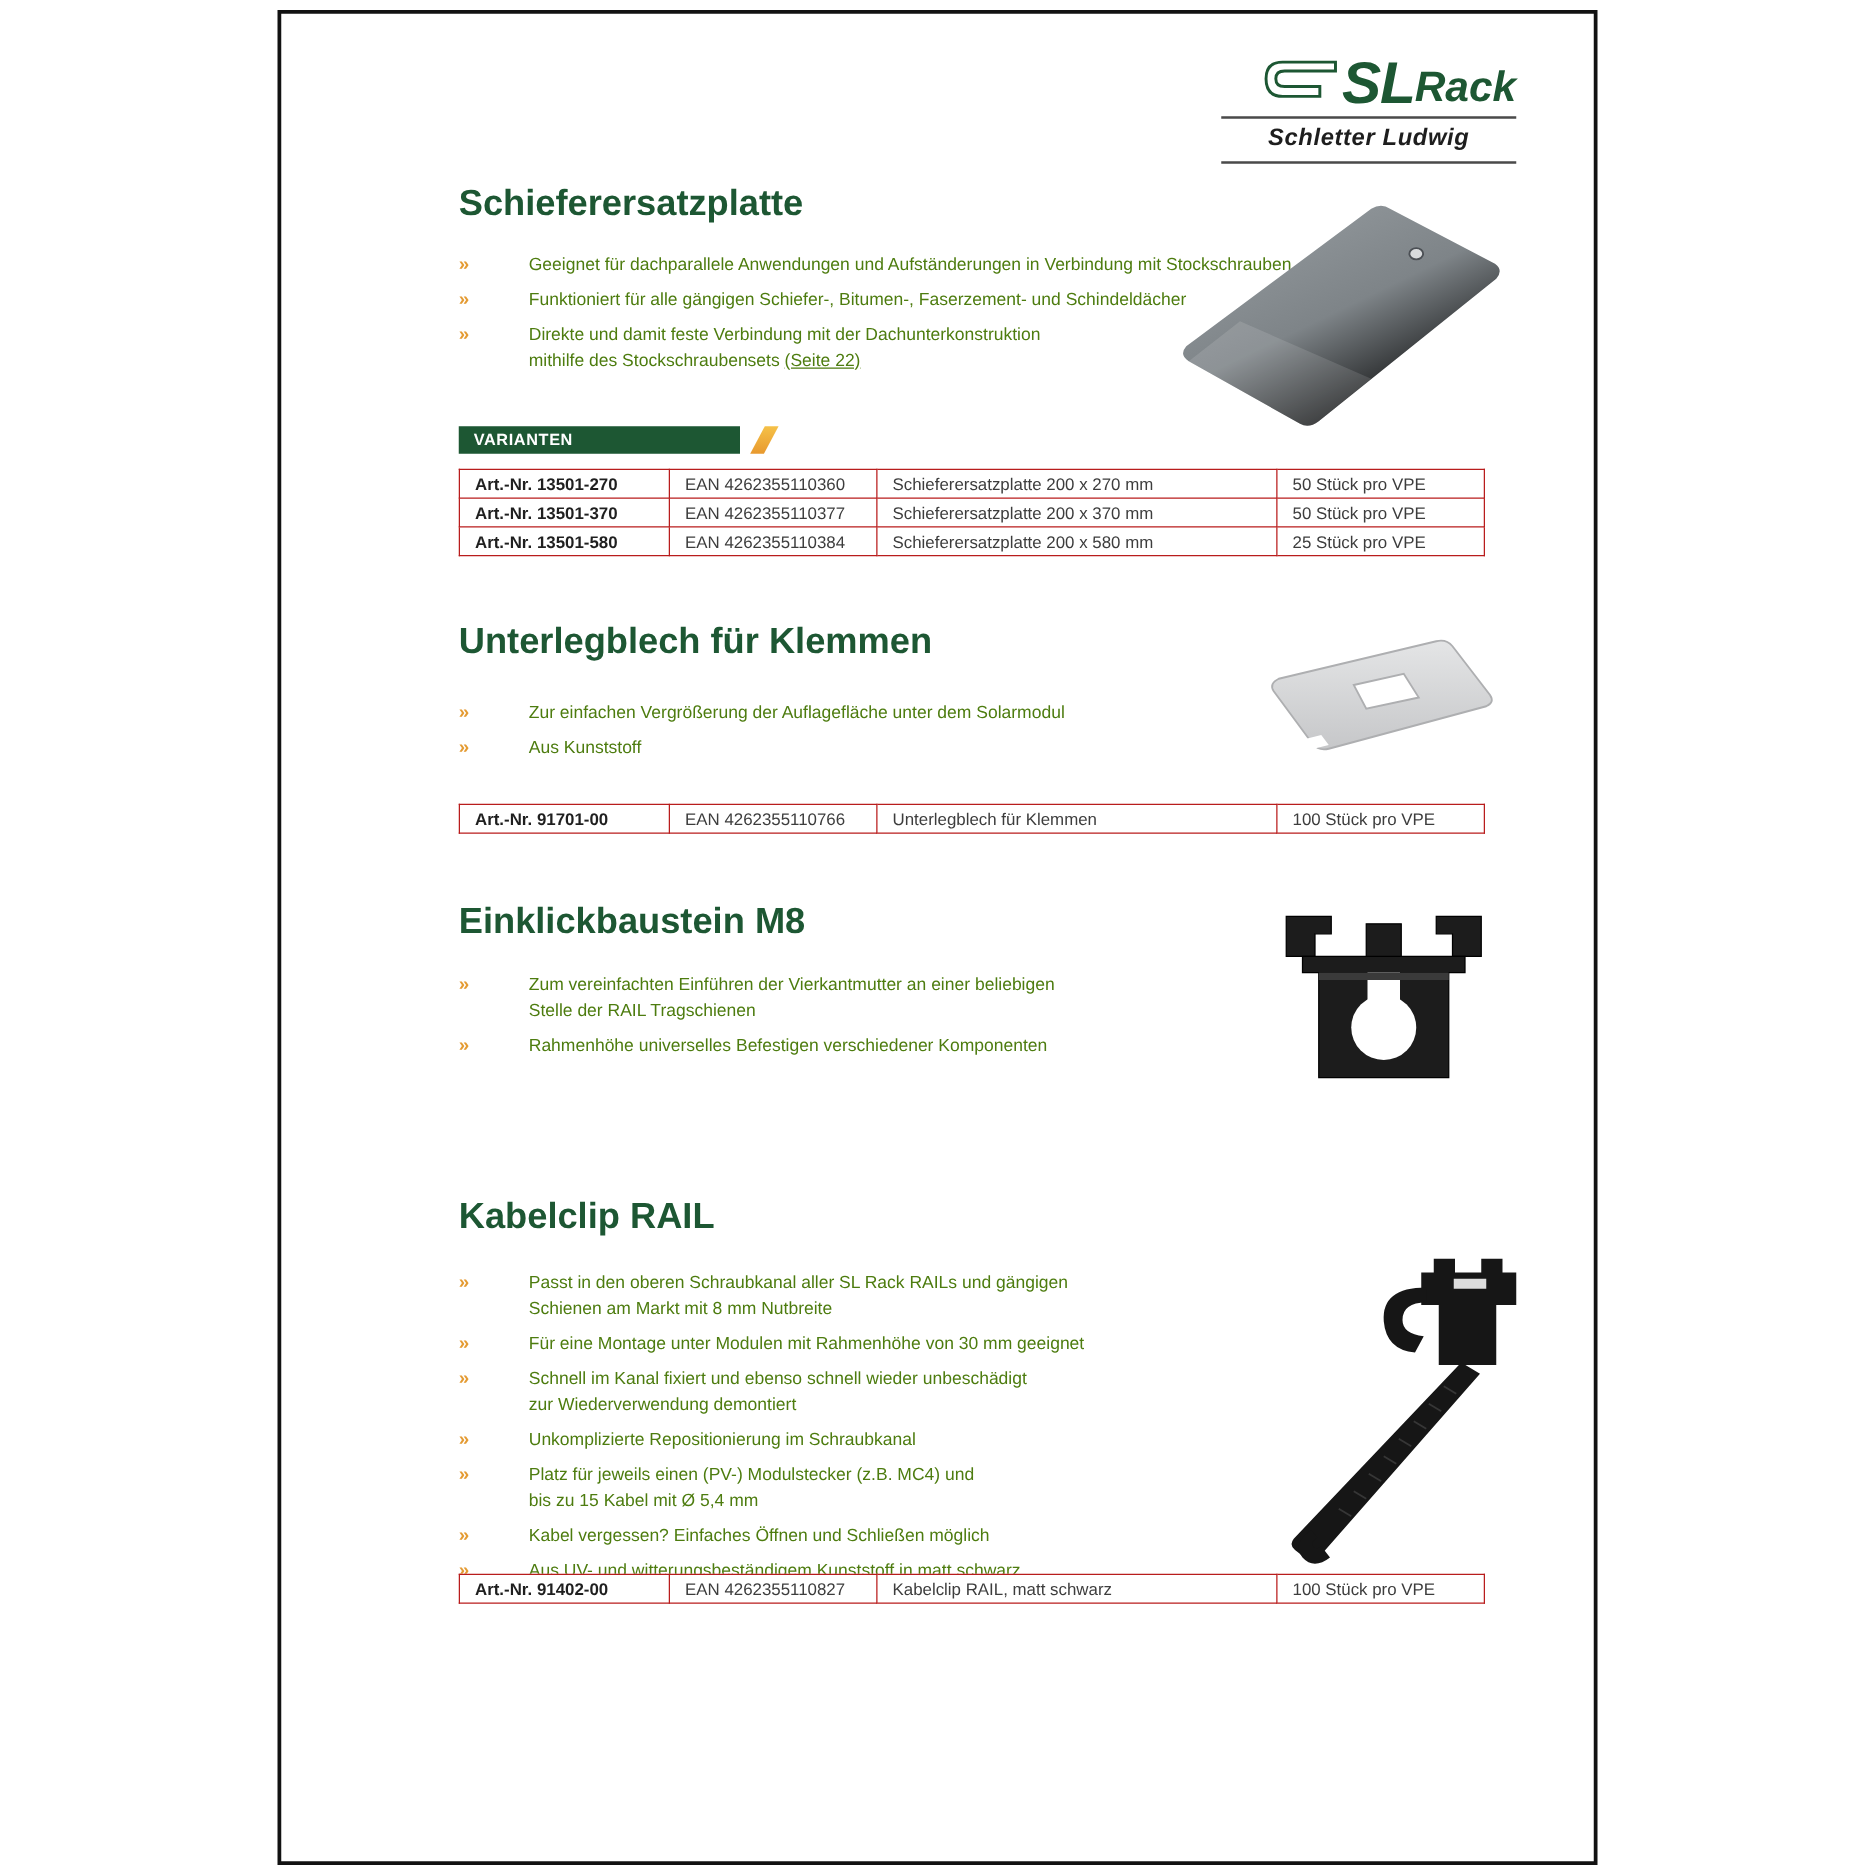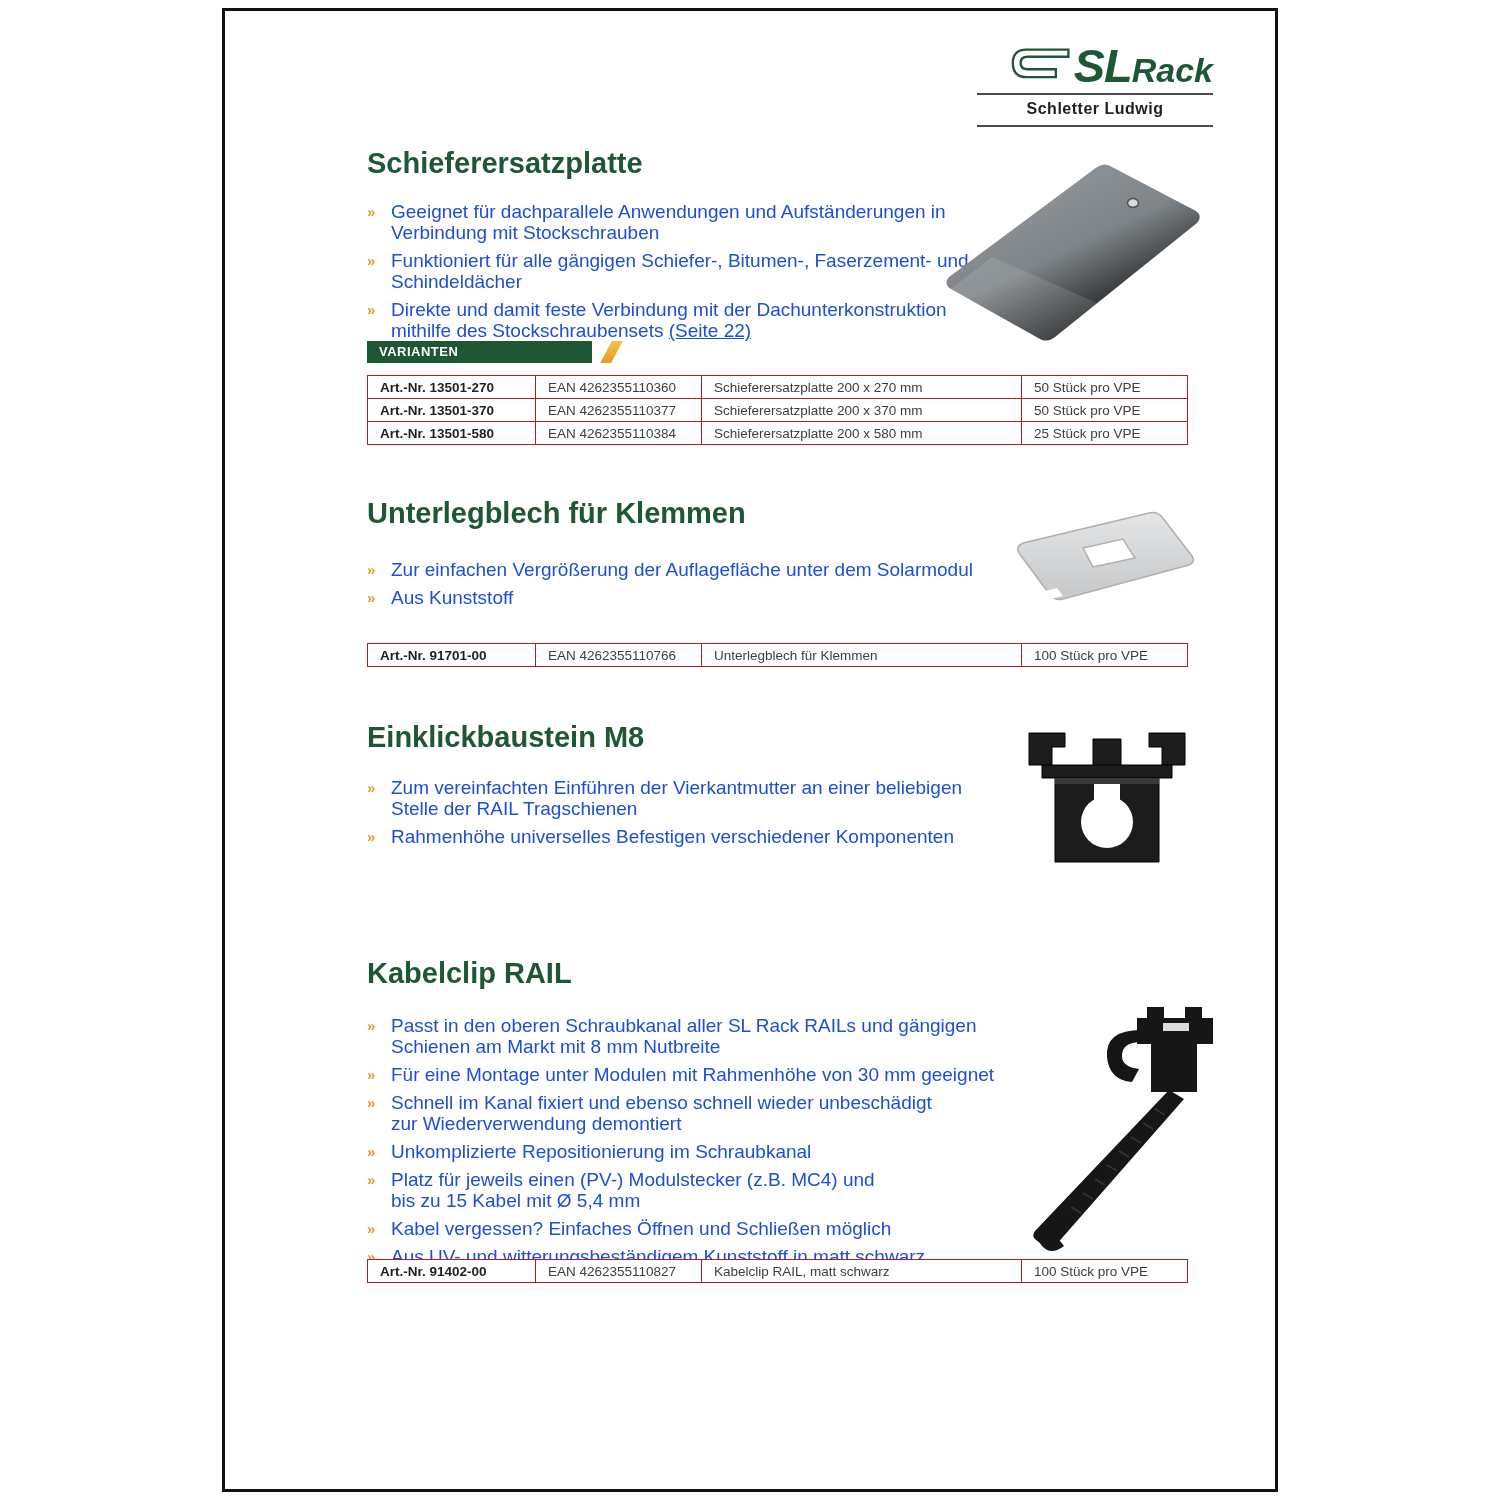--- a/index.html
+++ b/index.html
@@ -7,28 +7,28 @@
   .page { position: absolute; left: 222px; top: 8px; width: 1056px; height: 1484px; background: #fff; border: 3px solid #121212; }
   .abs { position: absolute; }
 
   
   .logo { position: absolute; top: 14px; right: 62px; width: 236px; }
   .logo-row { display: flex; align-items: flex-end; justify-content: flex-end; }
   .bracket { width: 62px; height: 36px; margin: 0 2px 5px 0; }
   .logo-sl { font-size: 47px; font-weight: bold; font-style: italic; color: #1d5733; line-height: 0.82; letter-spacing: -1px; margin-top: 22px; }
   .logo-rack { font-size: 34px; font-weight: bold; font-style: italic; color: #1d5733; line-height: 0.9; }
   .logo-rule { border-top: 2px solid #4a4a4a; margin: 7px 0 5px 0; }
-  .logo-sub { font-size: 16px; font-weight: bold; color: #1e1e1e; text-align: center; letter-spacing: 0.5px; }
+  .logo-sub { font-size: 19px; font-weight: bold; font-style: italic; color: #1e1e1e; text-align: center; letter-spacing: 0.5px; }
 
   
   .title { font-size: 29px; font-weight: bold; color: #1d5733; }
   .bullets { width: 680px; }
   .bullet { display: flex; margin-bottom: 7px; }
   .marker { color: #e49b33; font-weight: bold; font-size: 15px; flex: 0 0 24px; line-height: 21px; }
-  .btext { font-size: 19px; color: #1d4ed8; line-height: 21px; white-space: pre-line; }
+  .btext { font-size: 14px; color: #4d7c0f; line-height: 21px; white-space: pre-line; margin-left: 32px; }
   .blink { text-decoration: underline; cursor: pointer; }
 
   
   .varianten { display: flex; height: 22px; }
   .varianten-bar { width: 225px; background: #1d5733; color: #fff; font-weight: bold; font-size: 13px; letter-spacing: 0.5px; line-height: 22px; padding-left: 12px; }
   .slash { width: 11px; height: 22px; margin-left: 14px; background: linear-gradient(180deg, #f5c148, #e8992e); transform: skewX(-28deg); }
 
   
   .vtable { border-collapse: collapse; table-layout: fixed; width: 820px; background: #fff; }
   .vtable td { border: 1px solid #b91c1c; height: 23px; padding: 1px 12px; font-size: 13.5px; color: #3d3d3d; vertical-align: middle; overflow: hidden; white-space: nowrap; }

